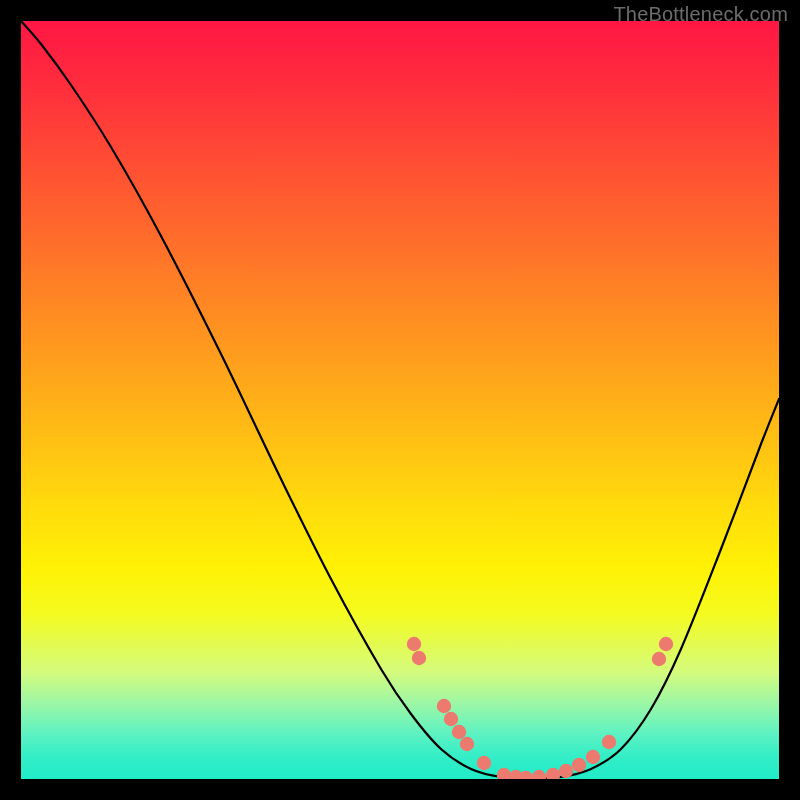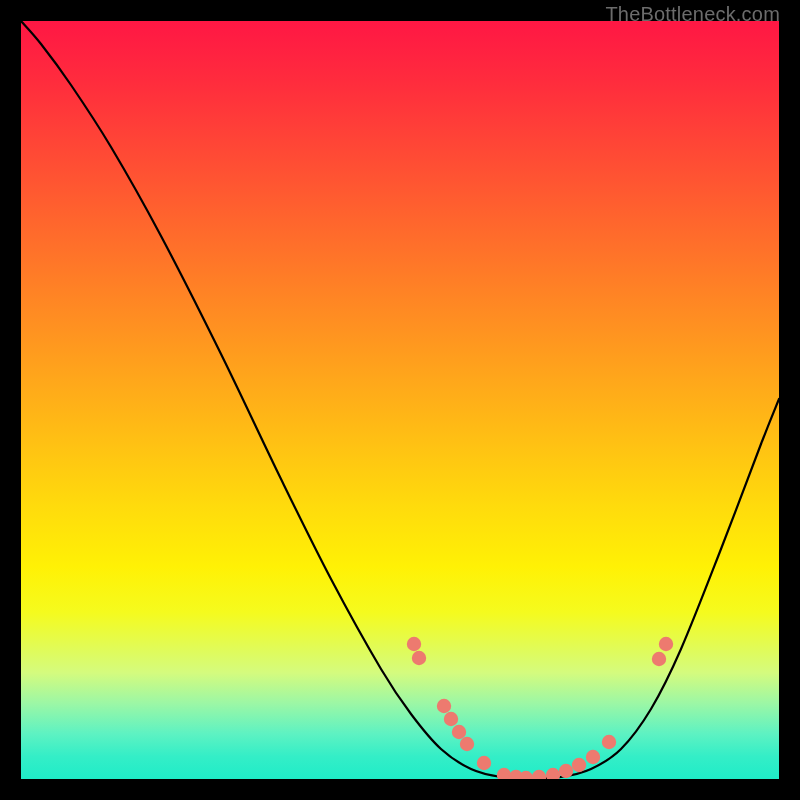--- a/index.html
+++ b/index.html
@@ -42,21 +42,21 @@
       #d4fb7e 86%,
       #9cf7a5 90%,
       #5ef2c2 94%,
       #34eec7 97%,
       #1fecc8 100%
     );
   }
   .watermark {
     position: absolute;
     top: 3px;
-    right: 20px;
+    right: 12px;
     color: #6c6c6c;
     font-size: 20px;
     font-weight: 400;
     letter-spacing: 0.2px;
   }
   svg.curve {
     position: absolute;
     left: 0;
     top: 0;
     width: 758px;

